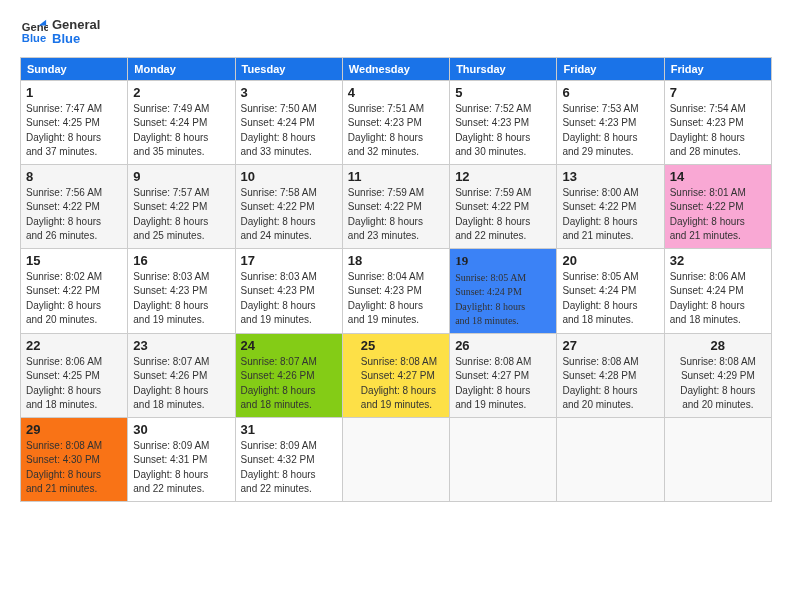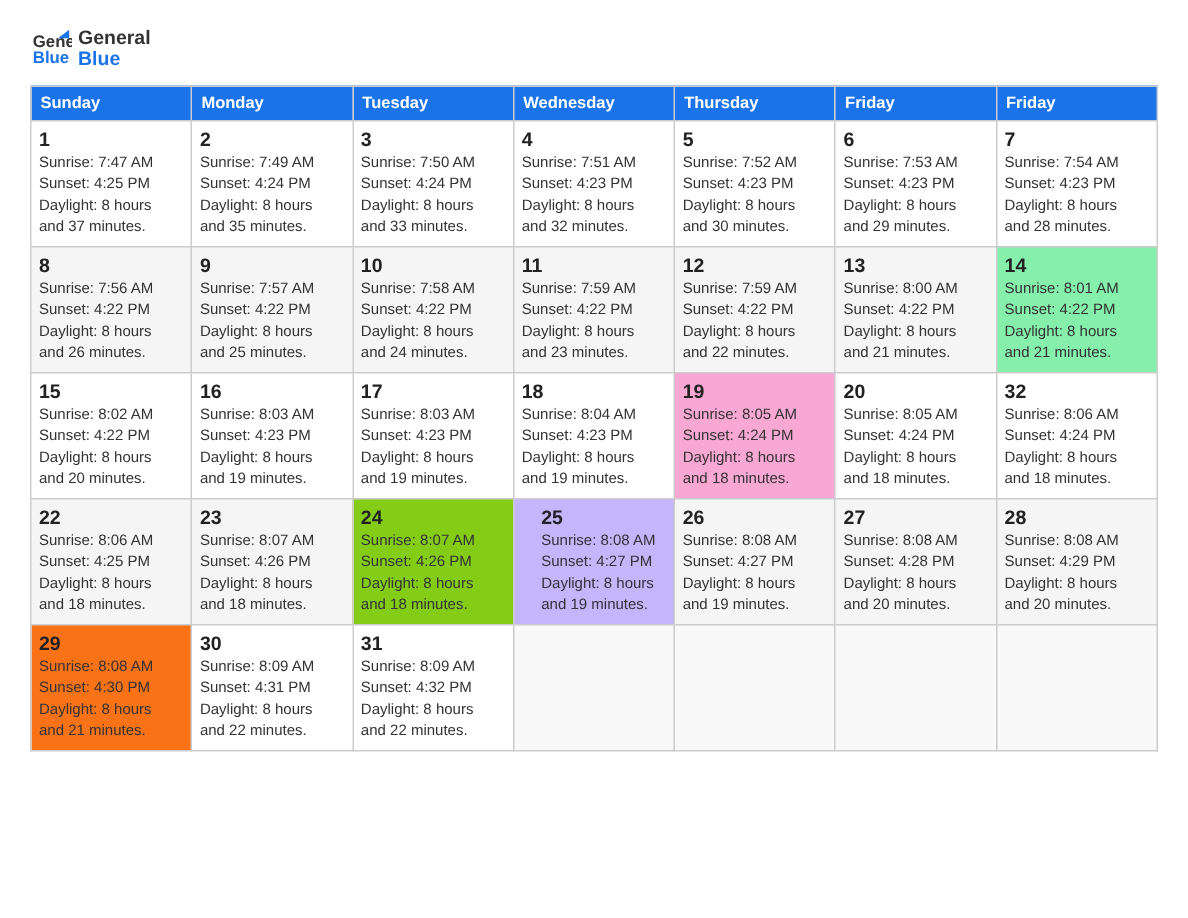--- a/index.html
+++ b/index.html
@@ -168,21 +168,21 @@
             <div class="day-info">Sunrise: 7:59 AM<br>Sunset: 4:22 PM<br>Daylight: 8 hours<br>and 23 minutes.</div>
           </td>
           <td style="background: rgb(245, 245, 245);">
             <span class="day-num">12</span>
             <div class="day-info">Sunrise: 7:59 AM<br>Sunset: 4:22 PM<br>Daylight: 8 hours<br>and 22 minutes.</div>
           </td>
           <td style="background: rgb(245, 245, 245);">
             <span class="day-num">13</span>
             <div class="day-info">Sunrise: 8:00 AM<br>Sunset: 4:22 PM<br>Daylight: 8 hours<br>and 21 minutes.</div>
           </td>
-          <td style="background: #86efac;">
+          <td style="background: #f9a8d4;">
             <span class="day-num">14</span>
             <div class="day-info">Sunrise: 8:01 AM<br>Sunset: 4:22 PM<br>Daylight: 8 hours<br>and 21 minutes.</div>
           </td>
         </tr>
         <tr>
           <td style="background: rgb(255, 255, 255);">
             <span class="day-num">15</span>
             <div class="day-info">Sunrise: 8:02 AM<br>Sunset: 4:22 PM<br>Daylight: 8 hours<br>and 20 minutes.</div>
           </td>
           <td style="background: rgb(255, 255, 255);">
@@ -190,21 +190,21 @@
             <div class="day-info">Sunrise: 8:03 AM<br>Sunset: 4:23 PM<br>Daylight: 8 hours<br>and 19 minutes.</div>
           </td>
           <td style="background: rgb(255, 255, 255);">
             <span class="day-num">17</span>
             <div class="day-info">Sunrise: 8:03 AM<br>Sunset: 4:23 PM<br>Daylight: 8 hours<br>and 19 minutes.</div>
           </td>
           <td style="background: rgb(255, 255, 255);">
             <span class="day-num">18</span>
             <div class="day-info">Sunrise: 8:04 AM<br>Sunset: 4:23 PM<br>Daylight: 8 hours<br>and 19 minutes.</div>
           </td>
-          <td style="background: #f9a8d4;">
+          <td style="background: #3b82f6; font-family: Liberation Serif, serif;">
             <span class="day-num">19</span>
             <div class="day-info">Sunrise: 8:05 AM<br>Sunset: 4:24 PM<br>Daylight: 8 hours<br>and 18 minutes.</div>
           </td>
           <td style="background: rgb(255, 255, 255);">
             <span class="day-num">20</span>
             <div class="day-info">Sunrise: 8:05 AM<br>Sunset: 4:24 PM<br>Daylight: 8 hours<br>and 18 minutes.</div>
           </td>
           <td style="background: rgb(255, 255, 255);">
             <span class="day-num">32</span>
             <div class="day-info">Sunrise: 8:06 AM<br>Sunset: 4:24 PM<br>Daylight: 8 hours<br>and 18 minutes.</div>
@@ -216,33 +216,33 @@
             <div class="day-info">Sunrise: 8:06 AM<br>Sunset: 4:25 PM<br>Daylight: 8 hours<br>and 18 minutes.</div>
           </td>
           <td style="background: rgb(245, 245, 245);">
             <span class="day-num">23</span>
             <div class="day-info">Sunrise: 8:07 AM<br>Sunset: 4:26 PM<br>Daylight: 8 hours<br>and 18 minutes.</div>
           </td>
           <td style="background: #84cc16;">
             <span class="day-num">24</span>
             <div class="day-info">Sunrise: 8:07 AM<br>Sunset: 4:26 PM<br>Daylight: 8 hours<br>and 18 minutes.</div>
           </td>
-          <td style="background: #c4b5fd; padding-left: 18px;">
+          <td style="background: #fde047; padding-left: 18px;">
             <span class="day-num">25</span>
             <div class="day-info">Sunrise: 8:08 AM<br>Sunset: 4:27 PM<br>Daylight: 8 hours<br>and 19 minutes.</div>
           </td>
           <td style="background: rgb(245, 245, 245);">
             <span class="day-num">26</span>
             <div class="day-info">Sunrise: 8:08 AM<br>Sunset: 4:27 PM<br>Daylight: 8 hours<br>and 19 minutes.</div>
           </td>
           <td style="background: rgb(245, 245, 245);">
             <span class="day-num">27</span>
             <div class="day-info">Sunrise: 8:08 AM<br>Sunset: 4:28 PM<br>Daylight: 8 hours<br>and 20 minutes.</div>
           </td>
-          <td style="background: rgb(245, 245, 245);">
+          <td style="background: rgb(245, 245, 245); text-align: center;">
             <span class="day-num">28</span>
             <div class="day-info">Sunrise: 8:08 AM<br>Sunset: 4:29 PM<br>Daylight: 8 hours<br>and 20 minutes.</div>
           </td>
         </tr>
         <tr>
           <td style="background: #f97316;">
             <span class="day-num">29</span>
             <div class="day-info">Sunrise: 8:08 AM<br>Sunset: 4:30 PM<br>Daylight: 8 hours<br>and 21 minutes.</div>
           </td>
           <td style="background: rgb(255, 255, 255);">

